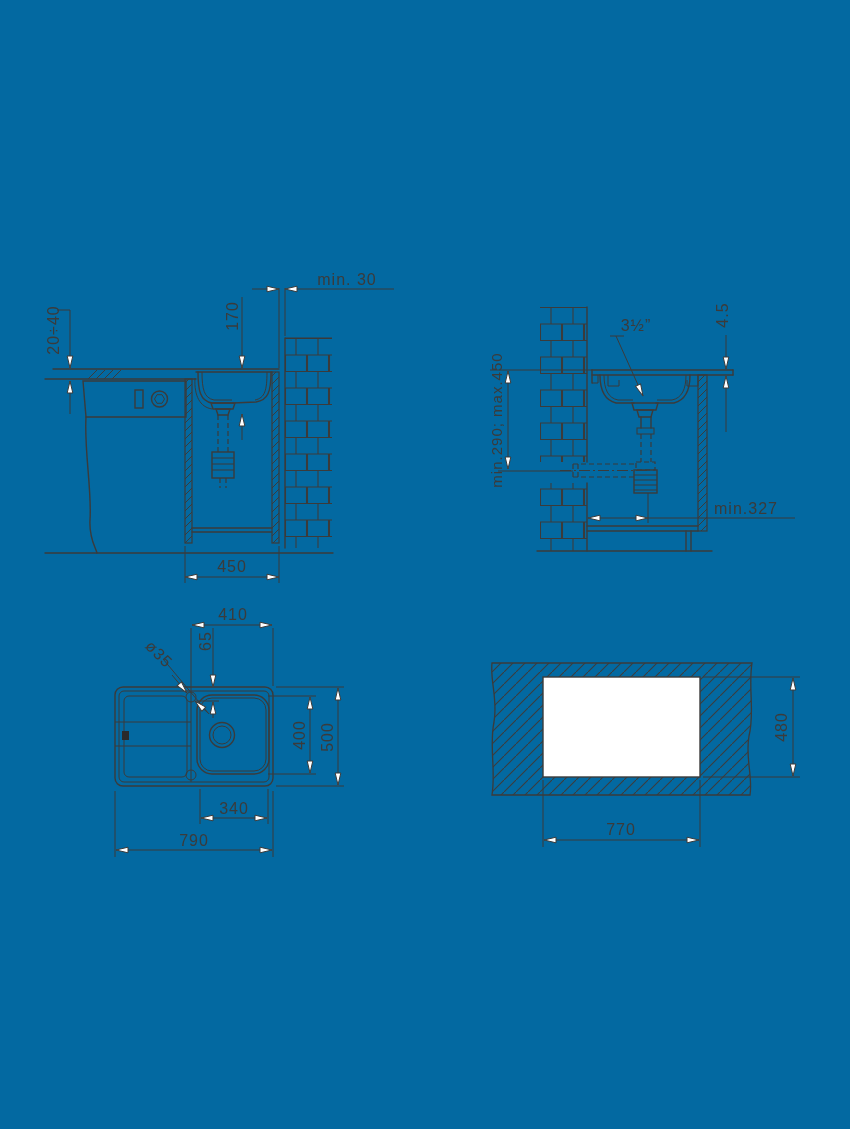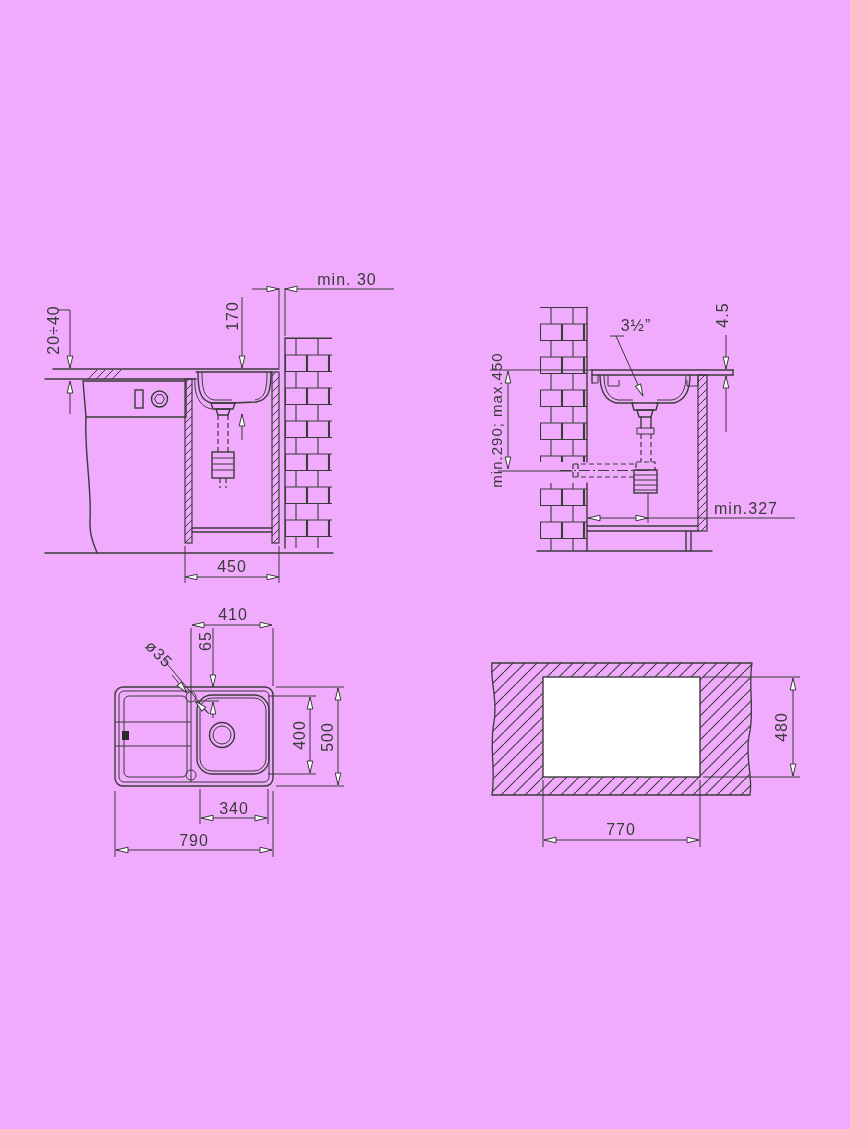--- a/index.html
+++ b/index.html
@@ -1,16 +1,16 @@
 <!DOCTYPE html>
 <html><head>
 <meta charset="utf-8">
 <style>
   html,body{margin:0;padding:0;background:#fff;}
-  .page{width:850px;height:1129px;background:#f0abfc;position:relative;overflow:hidden;
+  .page{width:850px;height:1129px;background:#0369a1;position:relative;overflow:hidden;
         font-family:"Liberation Sans", sans-serif;}
   svg{display:block;}
   text{fill:#3b3b3b;font-family:"Liberation Sans", sans-serif;letter-spacing:1px;}
   .dim{font-size:16px;}
   .dimsm{font-size:15px;}
   .obj{stroke:#3b3b3b;stroke-width:1.4;fill:none;stroke-linecap:round;}
   .thin{stroke:#3b3b3b;stroke-width:1;fill:none;}
   .dash{stroke:#3b3b3b;stroke-width:1.2;fill:none;stroke-dasharray:5 3;}
   .dashdot{stroke:#3b3b3b;stroke-width:1;fill:none;stroke-dasharray:11 3 2 3;}
 </style>

